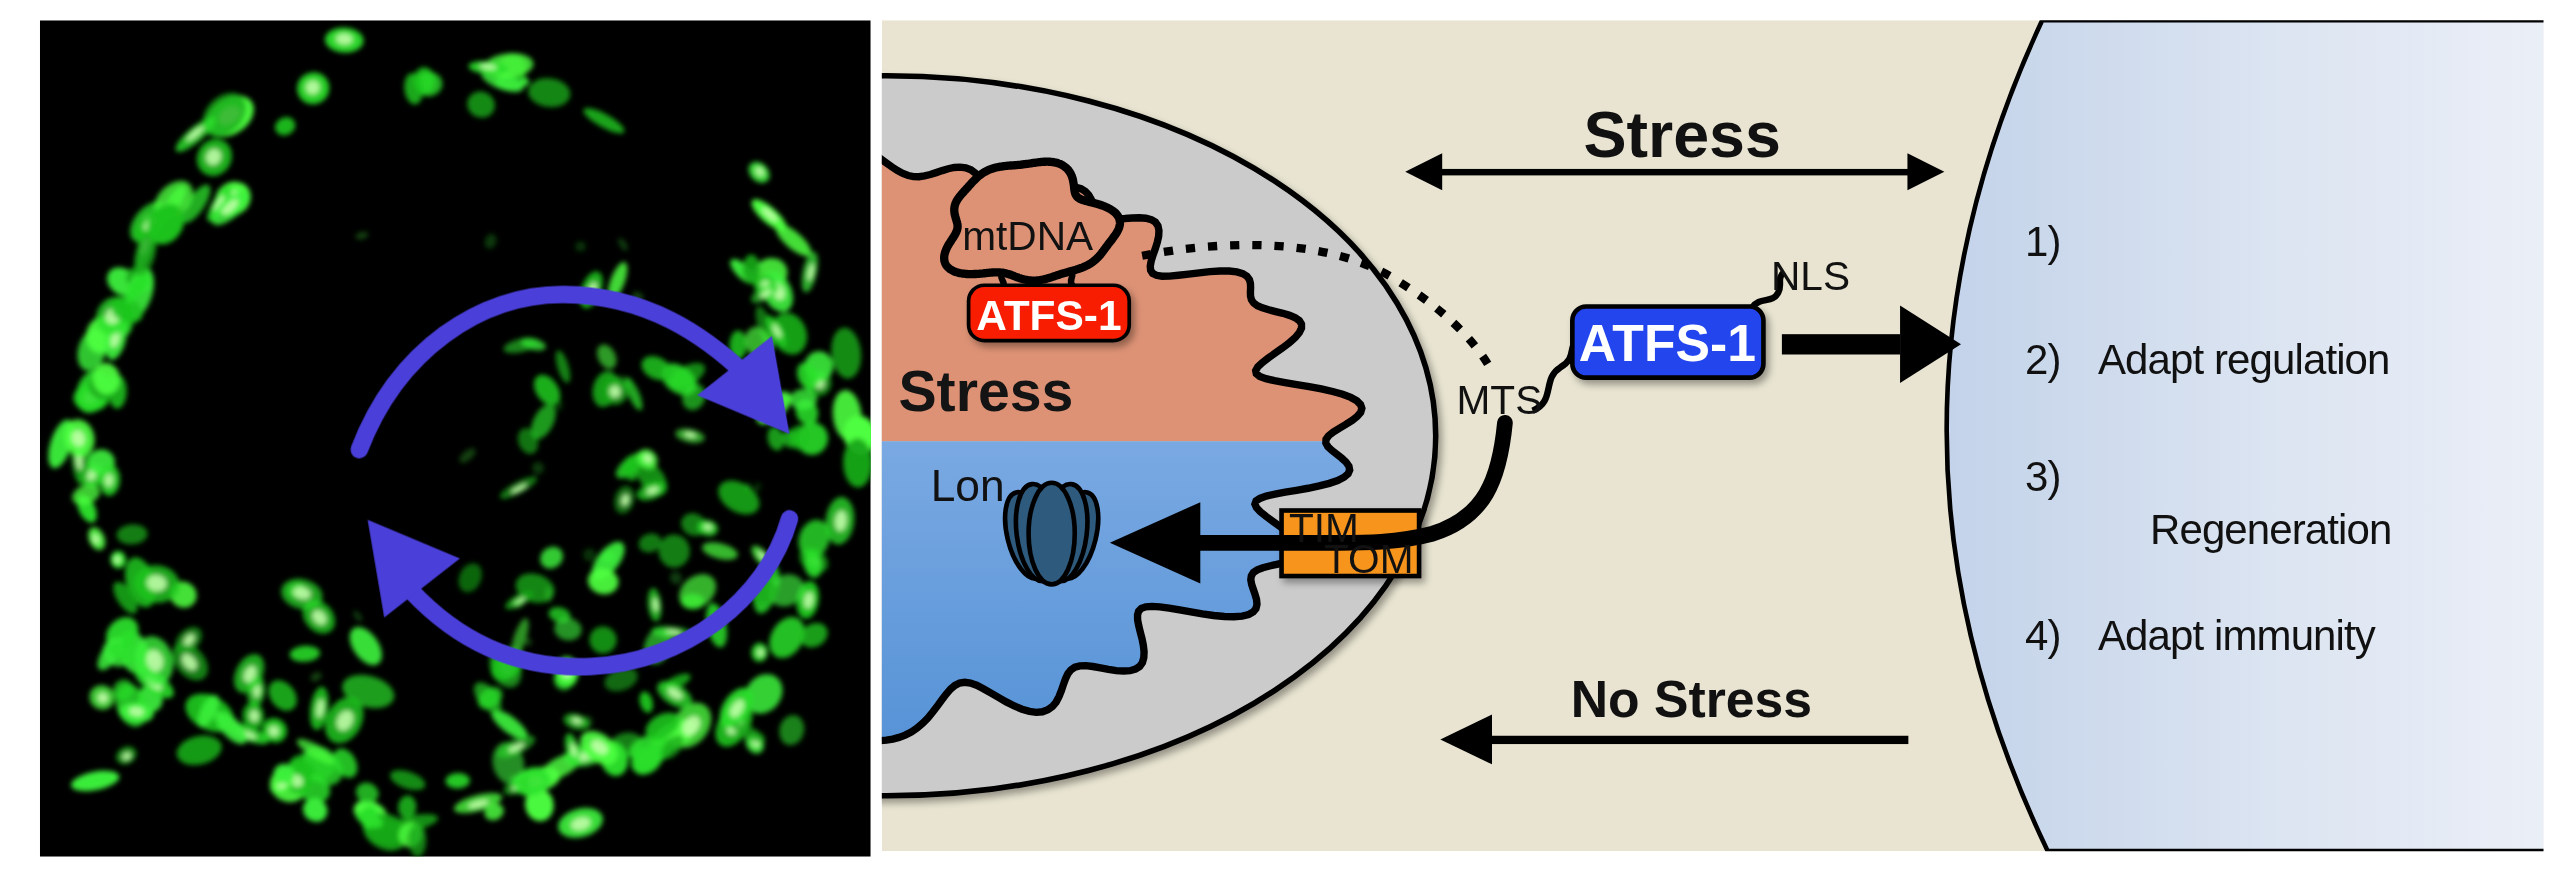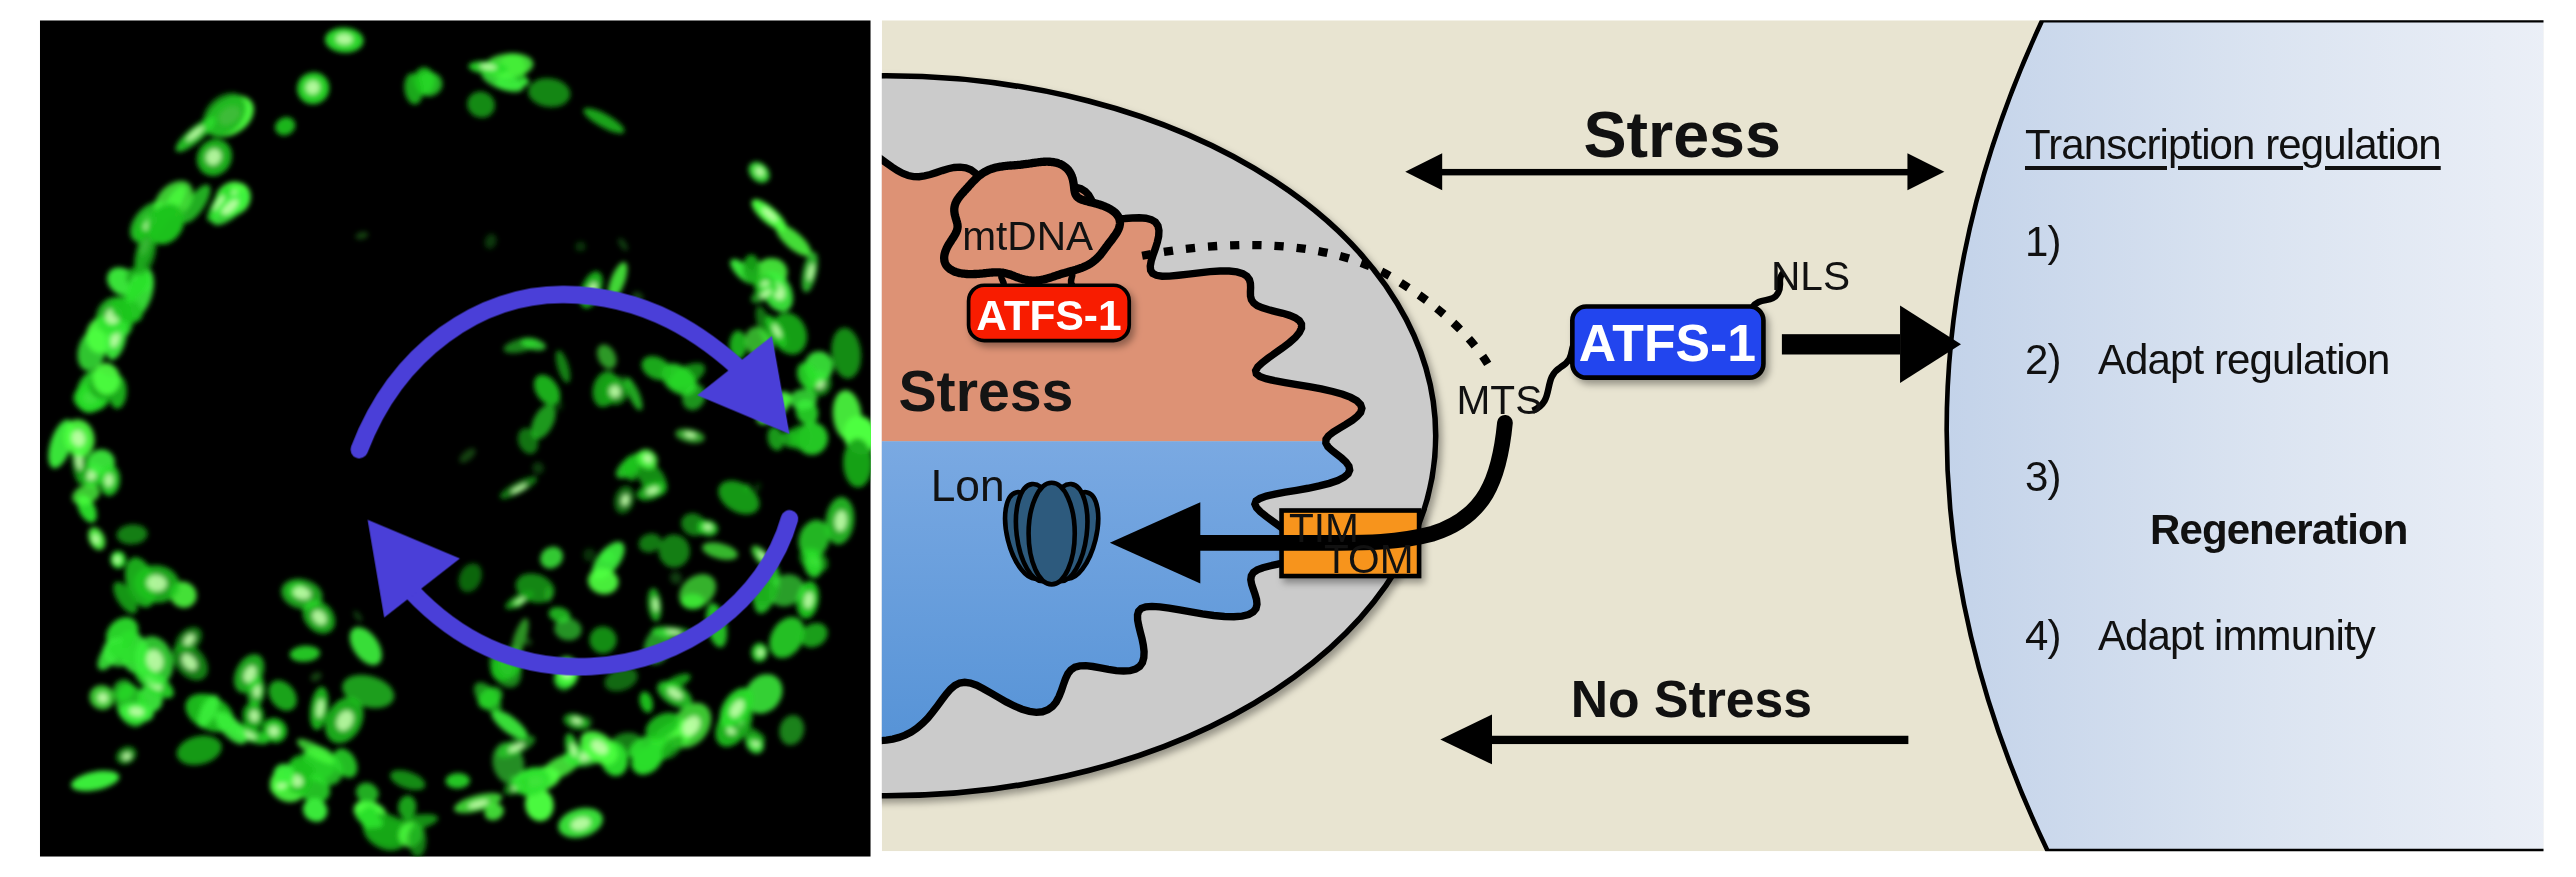--- a/index.html
+++ b/index.html
@@ -8,21 +8,21 @@
   #art{position:absolute;left:0;top:0;}
   svg text{font-family:"Liberation Sans",sans-serif;}
   
   #nucleus-text{position:absolute;left:2025px;top:0;width:554px;height:877px;color:#111;
                 letter-spacing:-0.9px;}
   .nuc-heading{position:absolute;left:0;top:119px;font-size:42px;line-height:52px;
                text-decoration:underline;text-underline-offset:7.4px;text-decoration-thickness:3.7px;}
   .nuc-item{position:absolute;left:0;display:flex;font-size:42px;line-height:53px;}
   .nuc-num{width:73px;flex:0 0 73px;}
   .nuc-lines{white-space:pre-line;}
-  .nuc-line2{display:block;padding-left:52px;font-weight:bold;}
+  .nuc-line2{display:block;padding-left:52px;}
   .nuc-line2:empty{display:none;}
 </style>
 </head>
 <body>
 
 <div id="stage">
 
 <svg id="art" width="2576" height="877" viewBox="0 0 2790 950">
   <defs>
     <filter id="blobBlur" x="-20%" y="-20%" width="140%" height="140%">
@@ -474,21 +474,20 @@
     <text x="1806" y="391" font-size="56" font-weight="600" text-anchor="middle" fill="#fff">ATFS-1</text>
 
     <g fill="#000">
       <rect x="1930" y="362" width="128" height="22"></rect>
       <polygon points="2058,331 2058,415 2124,373"></polygon>
     </g>
   </g>
 </svg>
 
 <div id="nucleus-text">
-  <div class="nuc-heading">Transcription regulation</div>
 
   <div class="nuc-item" style="top:215px">
     <span class="nuc-num">1)</span>
   </div>
 
   <div class="nuc-item" style="top:333px">
     <span class="nuc-num">2)</span>
     <span class="nuc-lines">Adapt regulation</span>
   </div>
 

